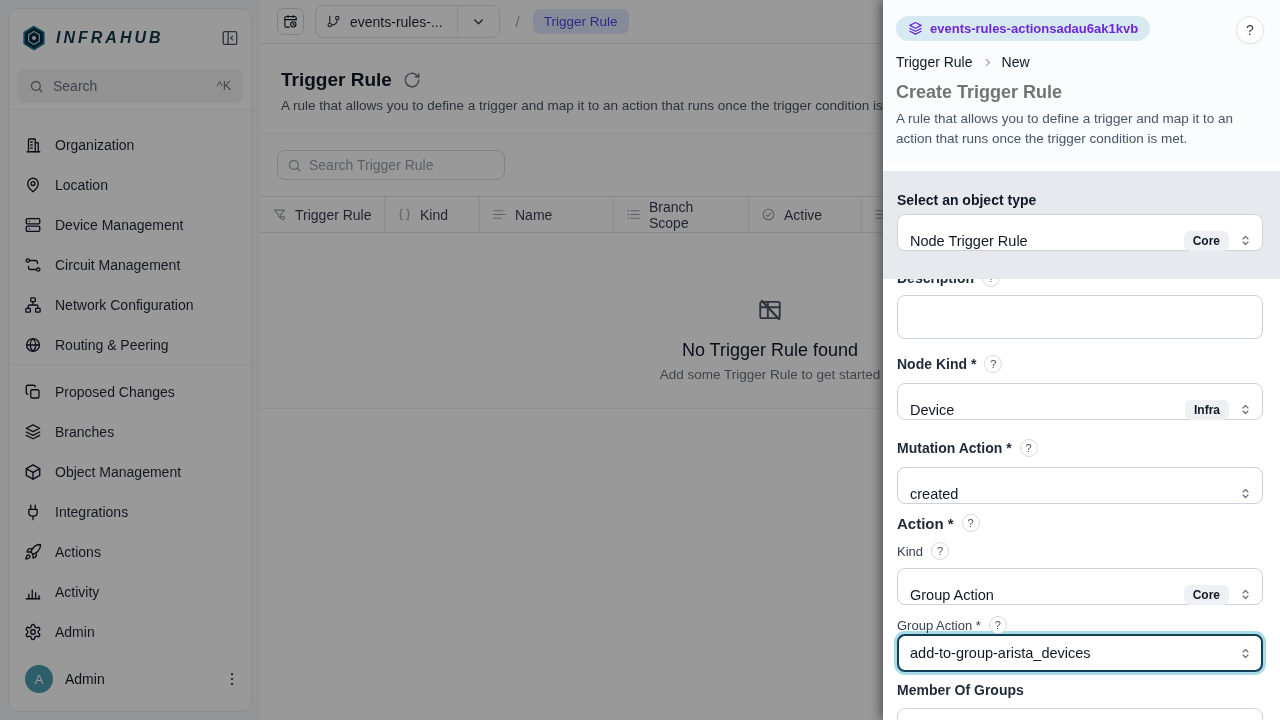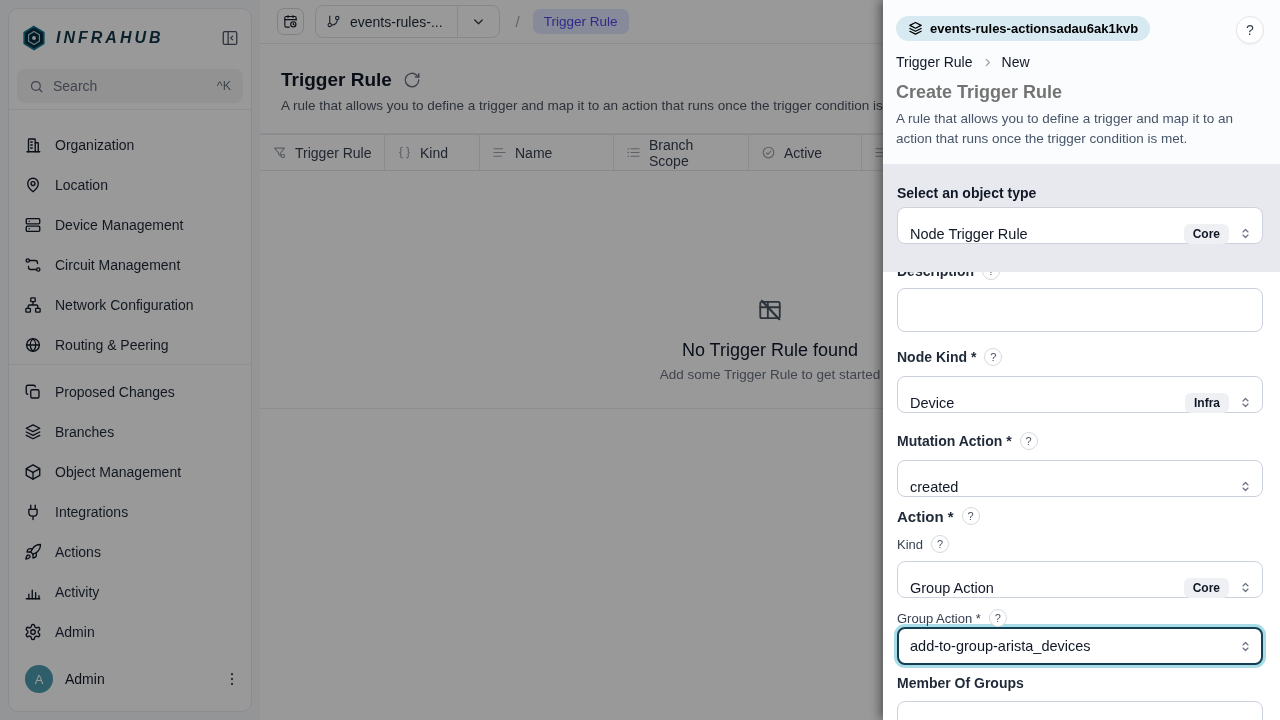--- a/index.html
+++ b/index.html
@@ -65,31 +65,31 @@
   .empty-sub { margin-top:6px; font-size:13.5px; color:#6b7280; }
   .table-bottom { position:absolute; top:408px; left:0; right:0; border-top:1px solid #ebedf0; }
 
   
   .overlay { position:absolute; inset:0; background:rgba(0,0,0,0.4); z-index:40; }
 
   
   .drawer { position:absolute; top:0; right:0; bottom:0; width:397px; background:#fff; z-index:50;
             box-shadow:-3px 0 10px rgba(0,0,0,0.45); display:flex; flex-direction:column; }
   .drawer-head { height:164px; background:#fbfcfd; padding:16px 16px 0 13px; position:relative; }
-  .branch-badge { display:inline-flex; align-items:center; gap:7px; background:#d7e9f1; color:#000000;
+  .branch-badge { display:inline-flex; align-items:center; gap:7px; background:#d7e9f1; color:#6d28d9;
                   border-radius:16px; padding:5px 12px; font-size:13px; font-weight:700; }
   .branch-badge svg { width:15px; height:15px; }
   .help-btn { position:absolute; right:16px; top:16px; width:28px; height:28px; border-radius:50%;
               border:1px solid #e3e6ea; background:#fff; color:#374151; font-size:14px; font-family:inherit;
               display:flex; align-items:center; justify-content:center; cursor:pointer; box-shadow:0 1px 2px rgba(0,0,0,0.05); }
   .drawer-crumb { margin-top:13px; display:flex; align-items:center; gap:7px; font-size:14px; color:#111827; }
   .drawer-crumb svg { color:#9ca3af; }
   .drawer-title { margin-top:12px; font-size:18px; font-weight:700; color:#737373; }
   .drawer-desc { margin-top:6px; font-size:13.5px; line-height:1.5; color:#475569; width:366px; }
-  .band { height:108px; background:#e7e9ee; padding:21px 17px 0 14px; }
+  .band { height:108px; background:#e7e9ee; padding:21px 17px 0 14px;margin-top:7px; }
   .band-label { font-size:14px; font-weight:700; color:#111827; }
   .band .select { margin-top:6px; }
   .drawer-form { flex:1; background:#fff; padding:0 17px 0 14px; overflow:hidden; }
 
   .select { height:37px; border:1px solid #ccd2dc; border-radius:8px; background:#fff; display:flex;
             align-items:center; padding:16px 9px 0 12px; font-size:14.5px; color:#111827; cursor:pointer; }
   .select .value { flex:1; white-space:nowrap; overflow:hidden; }
   .select .chev { color:#6b7280; display:flex; }
   .badge { background:#eef0f3; border-radius:6px; padding:3px 9px; font-size:12px; font-weight:700;
            color:#111827; margin-right:9px; }
@@ -295,20 +295,29 @@
       <button class="refresh-btn">
         <svg class="i" viewBox="0 0 24 24" fill="none" stroke="currentColor" stroke-width="1.9" stroke-linecap="round" stroke-linejoin="round">
           <path d="M21 12a9 9 0 1 1-2.7-6.4L21 8"></path>
             <path d="M21 3.5V8h-4.5"></path>
         </svg>
       </button>
     </div>
     <p class="page-desc">A rule that allows you to define a trigger and map it to an action that runs once the trigger condition is met.</p>
   </div>
 
+  <div class="toolbar">
+    <div class="search-box">
+      <svg class="s" viewBox="0 0 24 24" fill="none" stroke="currentColor" stroke-width="2" stroke-linecap="round">
+        <circle cx="11" cy="11" r="7"></circle>
+          <path d="m16.5 16.5 4 4"></path>
+      </svg>
+      <input type="text" placeholder="Search Trigger Rule" style="">
+    </div>
+  </div>
 
   <div class="thead">
     <div class="th c1">
       <svg class="s" viewBox="0 0 24 24" fill="none" stroke="currentColor" stroke-width="1.8" stroke-linecap="round" stroke-linejoin="round">
         <path d="M4 5h16l-6.5 7.5v5L10.5 15v-2.5L4 5z"></path>
           <circle cx="17.5" cy="17.5" r="2.6"></circle>
       </svg>
       <span>Trigger Rule</span>
     </div>
     <div class="th c2">

